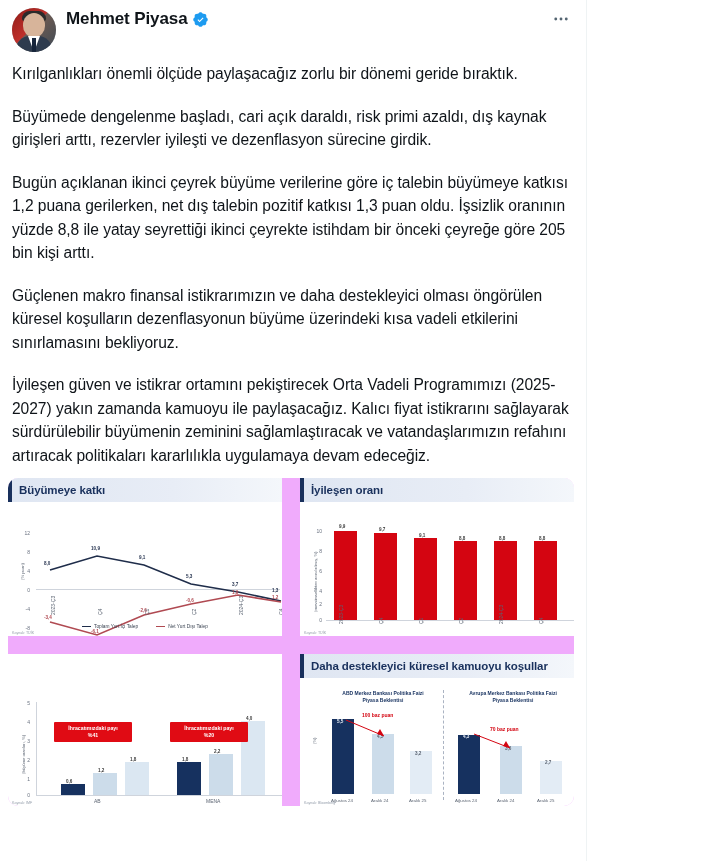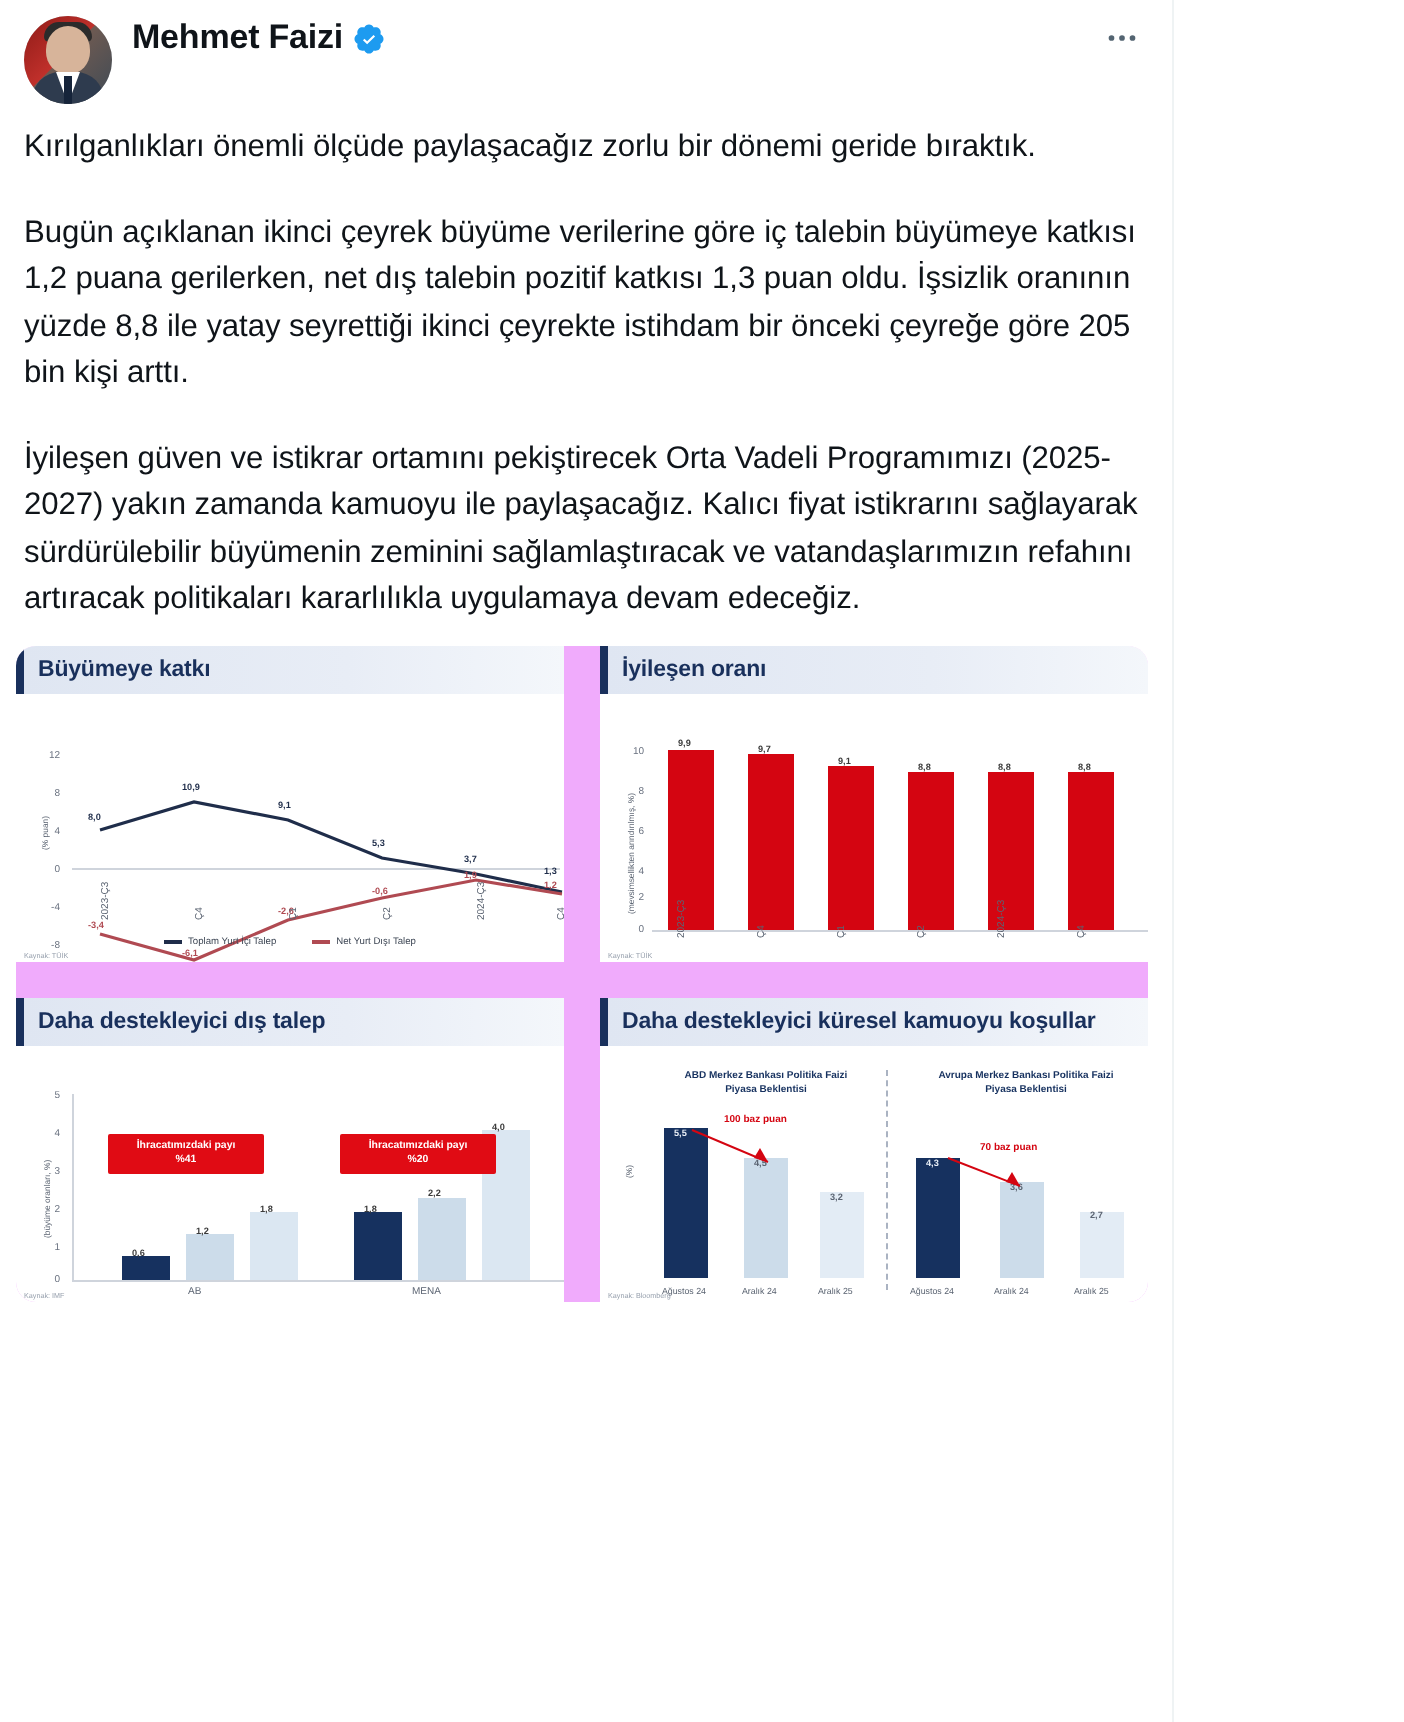--- a/index.html
+++ b/index.html
@@ -154,39 +154,41 @@
       <div class="avatar">
         <div class="av-bg"></div>
         <div class="av-hair"></div>
         <div class="av-face"></div>
         <div class="av-body"></div>
         <div class="av-shirt"></div>
         <div class="av-tie"></div>
       </div>
       <div class="name-block">
         <div class="name-row">
-          <span class="display-name">Mehmet Faizi</span>
+          <span class="display-name">Mehmet Piyasa</span>
           <svg class="verified" viewBox="0 0 24 24">
             <path fill="#1d9bf0" d="M22.25 12c0-1.43-.88-2.67-2.19-3.34.46-1.39.2-2.9-.81-3.91s-2.52-1.27-3.91-.81C14.67 2.63 13.43 1.75 12 1.75s-2.67.88-3.34 2.19c-1.39-.46-2.9-.2-3.91.81s-1.26 2.52-.8 3.91c-1.31.67-2.2 1.91-2.2 3.34s.89 2.67 2.2 3.34c-.46 1.39-.21 2.9.8 3.91s2.52 1.26 3.91.8c.67 1.31 1.91 2.2 3.34 2.2s2.67-.89 3.34-2.2c1.39.46 2.9.21 3.91-.8s1.27-2.52.81-3.91c1.31-.67 2.19-1.91 2.19-3.34z"></path>
             <path fill="#fff" d="M10.68 15.78l-2.95-2.95 1.06-1.06 1.89 1.89 4.53-4.53 1.06 1.06z"></path>
           </svg>
         </div>
       </div>
       <div class="more-btn">
         <svg width="18" height="18" viewBox="0 0 24 24">
           <circle cx="5" cy="12" r="1.9" fill="#536471"></circle>
           <circle cx="12" cy="12" r="1.9" fill="#536471"></circle>
           <circle cx="19" cy="12" r="1.9" fill="#536471"></circle>
         </svg>
       </div>
     </div>
 
     <div class="tw-body">
       <p>Kırılganlıkları önemli ölçüde paylaşacağız zorlu bir dönemi geride bıraktık.</p>
+      <p>Büyümede dengelenme başladı, cari açık daraldı, risk primi azaldı, dış kaynak girişleri arttı, rezervler iyileşti ve dezenflasyon sürecine girdik.</p>
       <p>Bugün açıklanan ikinci çeyrek büyüme verilerine göre iç talebin büyümeye katkısı 1,2 puana gerilerken, net dış talebin pozitif katkısı 1,3 puan oldu. İşsizlik oranının yüzde 8,8 ile yatay seyrettiği ikinci çeyrekte istihdam bir önceki çeyreğe göre 205 bin kişi arttı.</p>
+      <p>Güçlenen makro finansal istikrarımızın ve daha destekleyici olması öngörülen küresel koşulların dezenflasyonun büyüme üzerindeki kısa vadeli etkilerini sınırlamasını bekliyoruz.</p>
       <p>İyileşen güven ve istikrar ortamını pekiştirecek Orta Vadeli Programımızı (2025-2027) yakın zamanda kamuoyu ile paylaşacağız. Kalıcı fiyat istikrarını sağlayarak sürdürülebilir büyümenin zeminini sağlamlaştıracak ve vatandaşlarımızın refahını artıracak politikaları kararlılıkla uygulamaya devam edeceğiz.</p>
     </div>
 
     <div class="media-card">
       <div class="chart-grid">
 
         <div class="panel">
           <div class="panel-head">
             <span class="panel-title">Büyümeye katkı</span>
           </div>
@@ -280,23 +282,20 @@
             <span class="xtick" style="left:118px; top:122px;">Ç1</span>
             <span class="xtick" style="left:158px; top:122px;">Ç2</span>
             <span class="xtick" style="left:198px; top:122px;">2024-Ç3</span>
             <span class="xtick" style="left:238px; top:122px;">Ç4</span>
 
             <span class="source">Kaynak: TÜİK</span>
           </div>
         </div>
 
         <div class="panel">
-          <div class="panel-head">
-            <span class="panel-title">Daha destekleyici dış talep</span>
-          </div>
           <div class="panel-body">
             <span class="ylab" style="left:13px; top:96px;">(büyüme oranları, %)</span>
 
             <span class="ytick" style="left:8px; top:22px;">5</span>
             <span class="ytick" style="left:8px; top:41px;">4</span>
             <span class="ytick" style="left:8px; top:60px;">3</span>
             <span class="ytick" style="left:8px; top:79px;">2</span>
             <span class="ytick" style="left:8px; top:98px;">1</span>
             <span class="ytick" style="left:8px; top:114px;">0</span>
 

